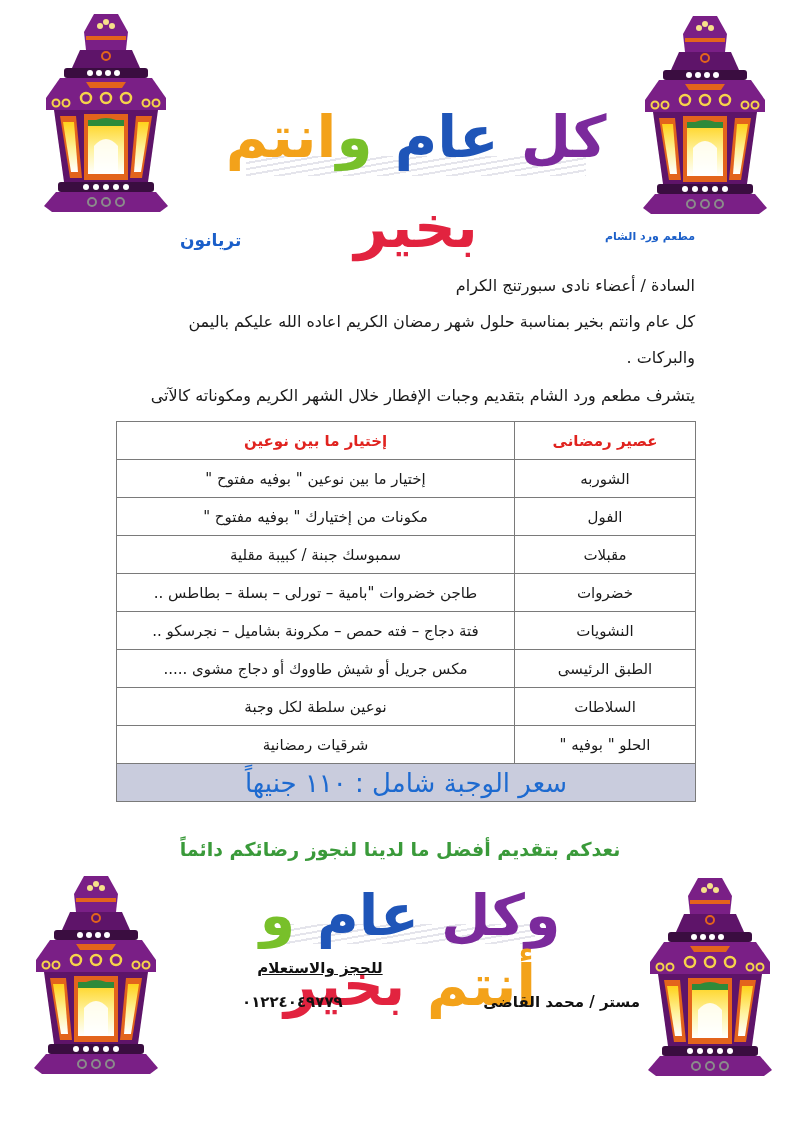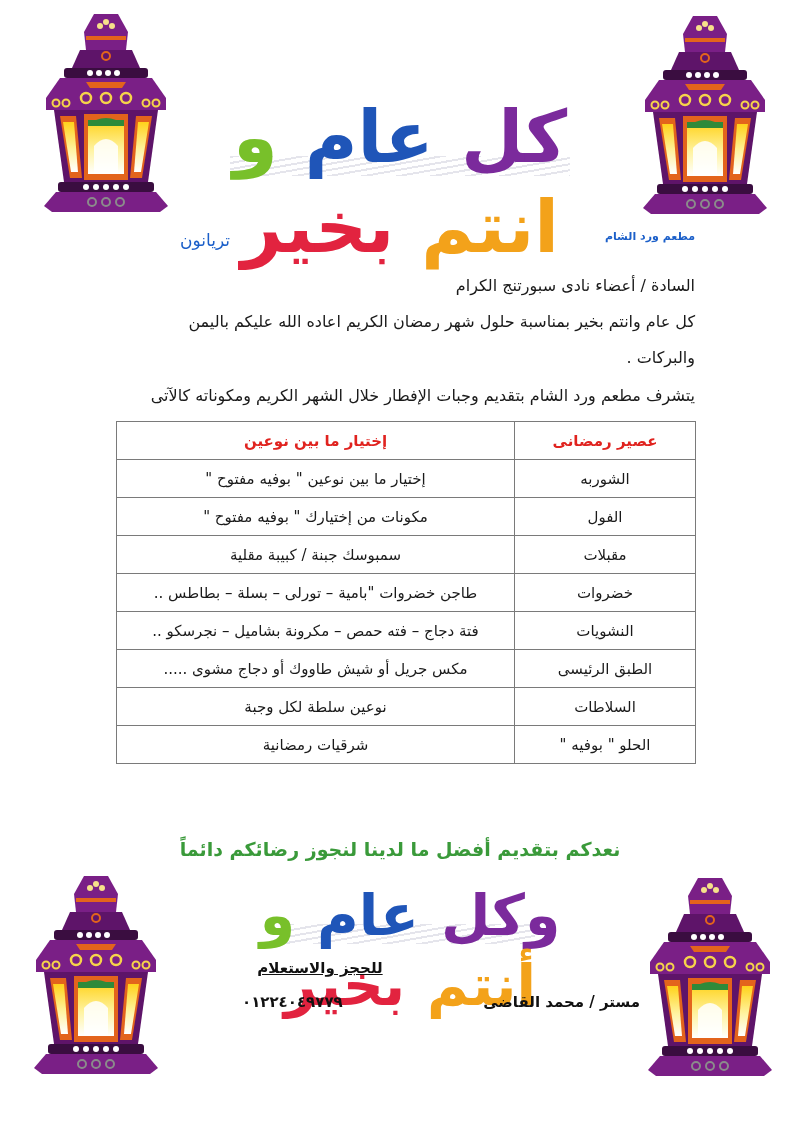--- a/index.html
+++ b/index.html
@@ -10,41 +10,41 @@
     color:#1a1a1a;
   }
   .lantern { position:absolute; width:140px; height:210px; }
   .lantern svg { width:100%; height:100%; display:block; }
   .lantern.tl { left:36px; top:6px; }
   .lantern.tr { left:635px; top:8px; }
   .lantern.bl { left:26px; top:868px; width:140px; height:210px; }
   .lantern.br { left:640px; top:870px; width:140px; height:210px; }
 
   .greet-title {
-    position:absolute; left:200px; top:92px; width:400px; height:90px;
+    position:absolute; left:216px; top:92px; width:400px; height:90px;
     direction:rtl; text-align:center;
-    font-family:"DejaVu Sans", sans-serif; font-weight:bold; font-size:72px; line-height:90px;
+    font-family:"DejaVu Sans", sans-serif; font-weight:bold; font-size:58px; line-height:90px;
     letter-spacing:2px;
   }
   .greet-title span { display:inline-block; }
   .greet-title .shadow-streaks {
     position:absolute; left:30px; right:30px; bottom:6px; height:20px;
     background:repeating-linear-gradient(170deg, rgba(180,180,200,.35) 0 2px, transparent 2px 6px);
     z-index:-1;
   }
   .greet-title.bottom {
     left:255px; top:880px; width:310px; height:70px; font-size:57px; line-height:70px;
   }
 
   .header-row { position:absolute; top:230px; left:130px; width:565px; height:30px; direction:rtl; }
   .restaurant-name {
     position:absolute; right:0; top:0; color:#1b5fc9; font-weight:bold; font-size:11px;
   }
   .branch-name {
-    position:absolute; left:50px; top:0; color:#1b5fc9; font-weight:normal; font-size:17px;
+    position:absolute; left:50px; top:0; color:#1b5fc9; font-weight:bold; font-size:17px;
   }
   .para {
     position:absolute; right:105px; direction:rtl; text-align:right;
     font-size:16px; color:#1a1a1a; white-space:nowrap;
   }
   .p1 { top:276px; }
   .p2 { top:312px; }
   .p3 { top:348px; }
   .p4 { top:386px; }
 
@@ -204,20 +204,23 @@
     <td>مكس جريل أو شيش طاووك أو دجاج مشوى .....</td>
   </tr>
   <tr>
     <td class="col-cat">السلاطات</td>
     <td>نوعين سلطة لكل وجبة</td>
   </tr>
   <tr>
     <td class="col-cat">الحلو " بوفيه "</td>
     <td>شرقيات رمضانية</td>
   </tr>
+  <tr class="price-row">
+    <td colspan="2">سعر الوجبة شامل : ١١٠ جنيهاً</td>
+  </tr>
 </tbody>
   </table>
 
 <div class="closing">نعدكم بتقديم أفضل ما لدينا لنجوز رضائكم دائماً</div>
 
 <div class="greet-title bottom">
   <div class="shadow-streaks"></div>
   <span style="color: rgb(123, 42, 156);">وكل</span>
   <span style="color: rgb(31, 85, 184);">عام</span>
   <span style="color: rgb(120, 192, 42);">و</span><span style="color: rgb(243, 162, 26);">أنتم</span>

